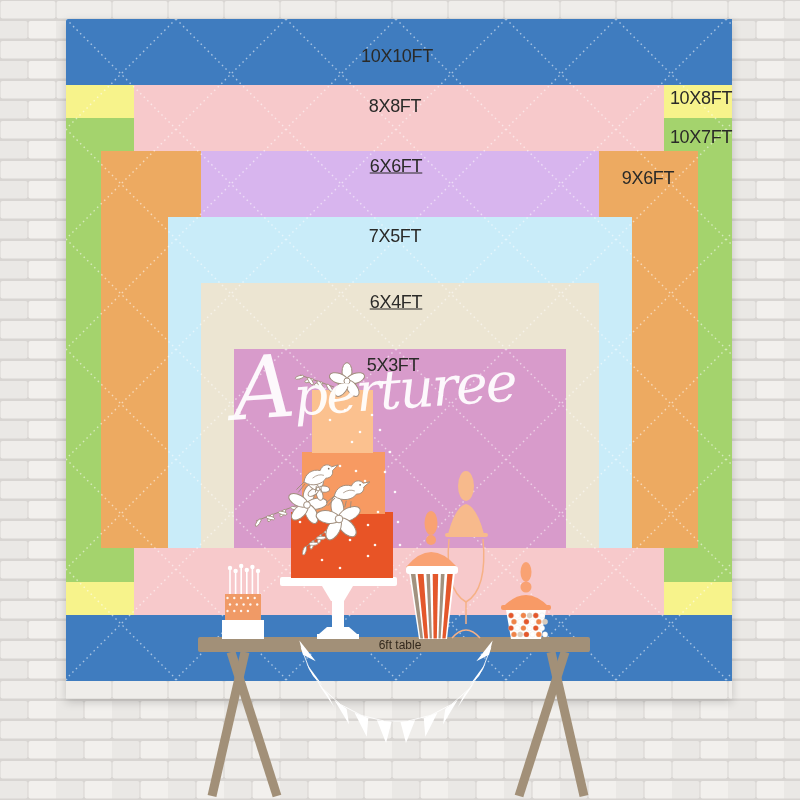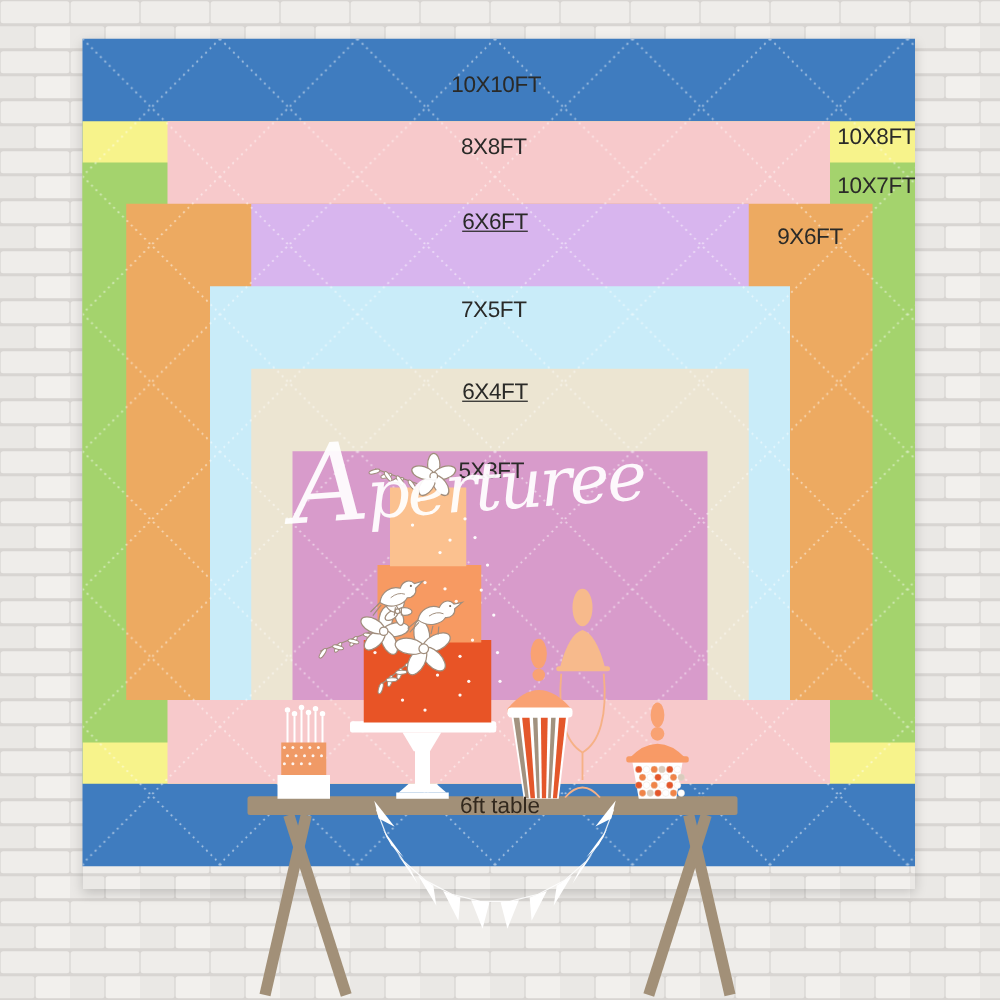--- a/index.html
+++ b/index.html
@@ -1,19 +1,19 @@
 <!DOCTYPE html>
 <html><head>
 <meta charset="utf-8">
 <style>
   html,body{margin:0;padding:0;}
   body{width:800px;height:800px;position:relative;overflow:hidden;
        font-family:"Liberation Sans", sans-serif;background:#e9e7e4;}
   .wall{position:absolute;left:0;top:0;z-index:0;}
-  .poster{position:absolute;left:66px;top:31px;width:666px;height:680px;z-index:10;
+  .poster{position:absolute;left:66px;top:19px;width:666px;height:680px;z-index:10;
           box-shadow:0 3px 9px rgba(0,0,0,.18);}
   .rect{position:absolute;}
   .r0{left:0;top:0;width:666px;height:662px;}
   .r1{left:0;top:66px;width:666px;height:530px;}
   .r2{left:0;top:99px;width:666px;height:464px;}
   .r3{left:68px;top:66px;width:530px;height:530px;}
   .r4{left:35px;top:132px;width:597px;height:397px;}
   .r5{left:135px;top:132px;width:398px;height:397px;}
   .r6{left:102px;top:198px;width:464px;height:331px;}
   .r7{left:135px;top:264px;width:398px;height:265px;}
@@ -25,21 +25,21 @@
   .l1{left:635px;top:79px;}
   .l2{left:635px;top:118px;}
   .l3{left:329px;top:87px;}
   .l4{left:582px;top:159px;text-align:right;}
   .l5{left:330px;top:147px;text-decoration:underline;}
   .l6{left:329px;top:217px;}
   .l7{left:330px;top:283px;text-decoration:underline;}
   .l8{left:327px;top:346px;}
   #illus{position:absolute;left:0;top:0;z-index:30;pointer-events:none;}
   .table-label{position:absolute;left:400px;top:645px;transform:translate(-50%,-50%);
-      font-size:18px;color:#33291e;z-index:31;white-space:nowrap;}
+      font-size:12px;color:#33291e;z-index:31;white-space:nowrap;}
   .watermark{position:absolute;left:232px;top:330px;z-index:40;white-space:nowrap;
       font-family:"DejaVu Serif", serif;font-style:italic;font-size:54px;
       color:rgba(255,255,255,.93);transform:rotate(-4deg);letter-spacing:-2px;}
   .watermark::first-letter{font-size:1.6em;}
 </style>
 </head>
 <body>
 
 <svg class="wall" width="800" height="800">
   <defs>

